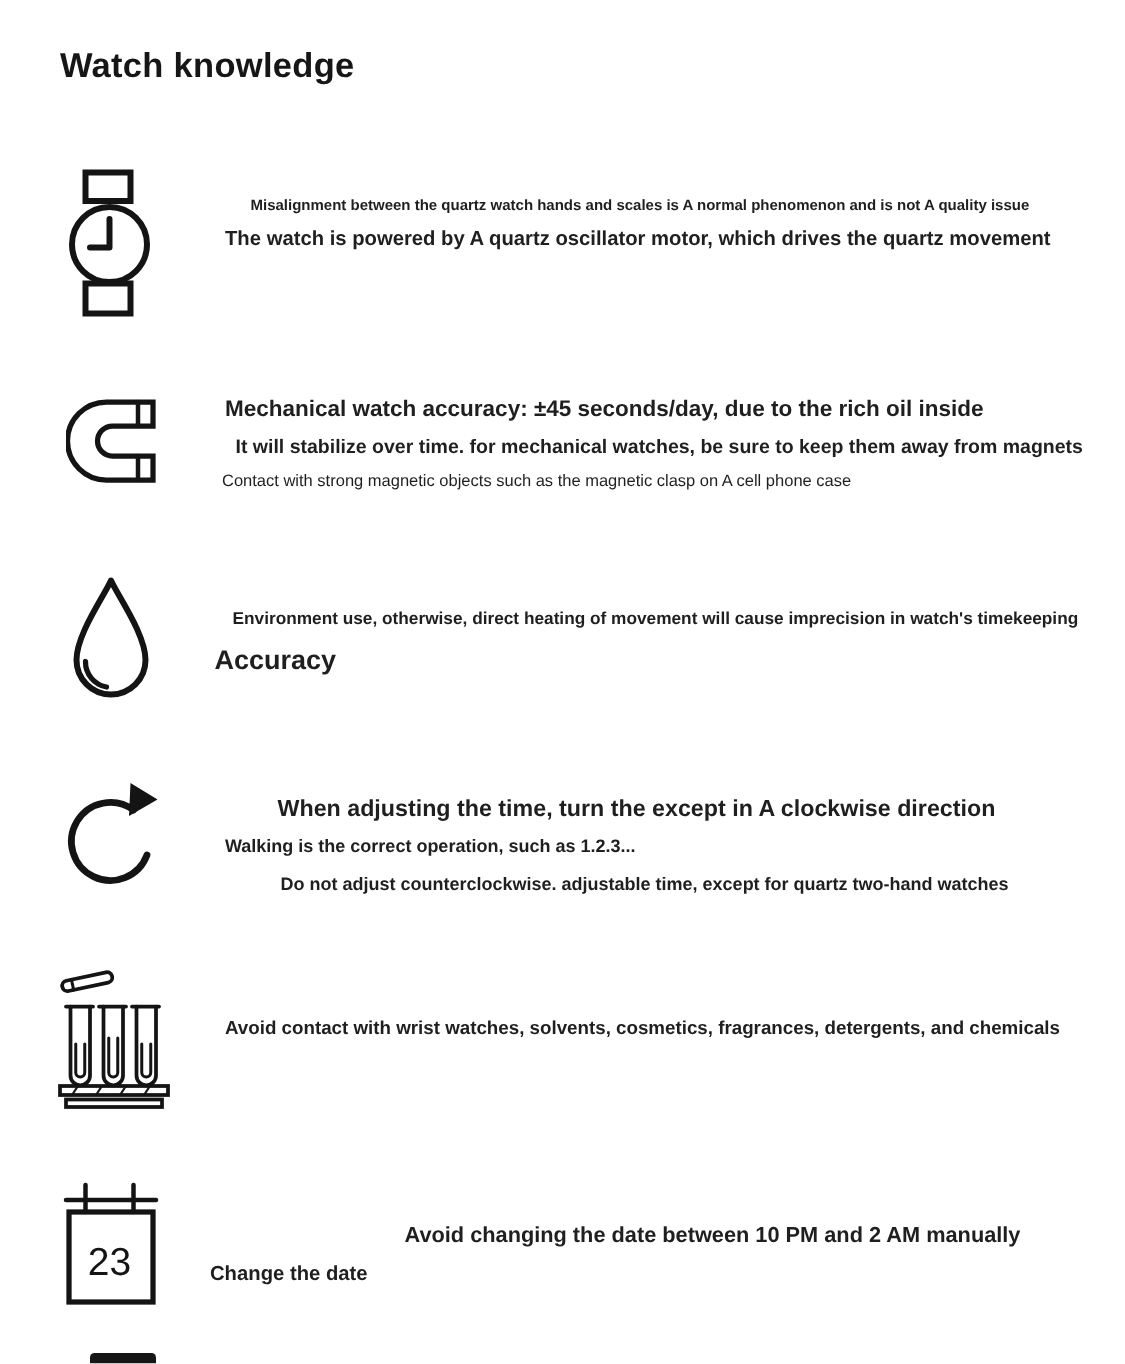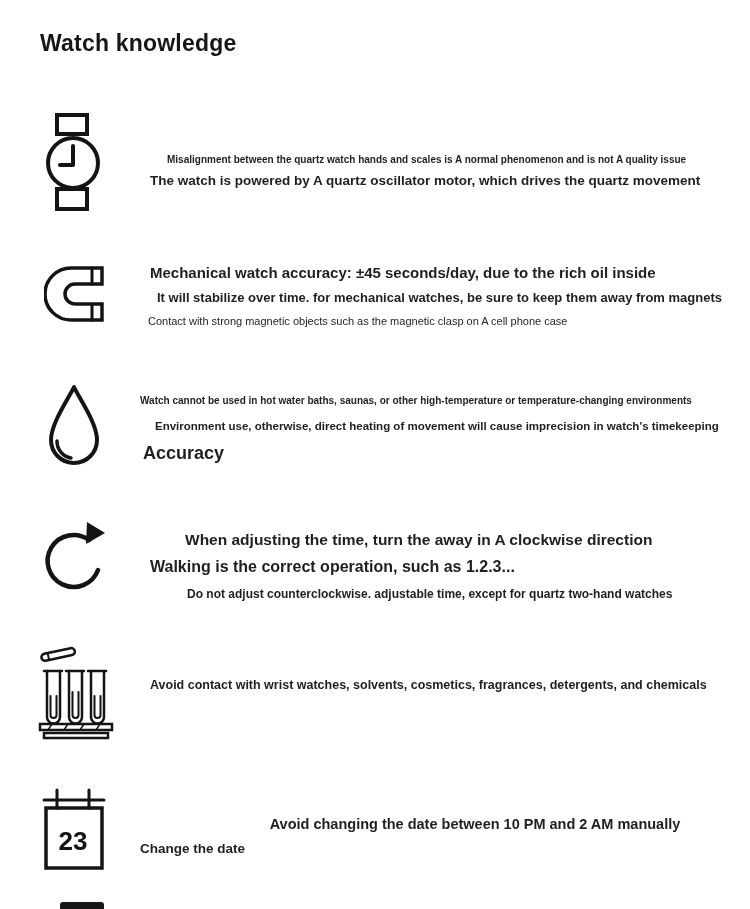--- a/index.html
+++ b/index.html
@@ -4,29 +4,29 @@
 <style>
   html,body { margin:0; padding:0; background:#ffffff; }
   .page {
     position:relative; width:750px; height:909px; background:#fff;
     font-family:"Liberation Sans", sans-serif; color:#1b1b1b; overflow:hidden;
   }
   .title {
     position:absolute; left:40px; top:30px;
     font-size:23px; font-weight:700; letter-spacing:.2px; color:#161616;
   }
-  .icon { position:absolute;font-weight:bold; }
+  .icon { position:absolute; }
   .icon svg { display:block; }
   .stroke { fill:none; stroke:#141414; stroke-linecap:round; }
   .txt { position:absolute; left:115px; width:635px; }
   .line { white-space:nowrap; color:#1f1f1f; line-height:1.25; }
 
   
   .i1 { left:44px; top:112px; }
-  .t1 { top:154px; }
+  .t1 { top:132px; }
   .t1 .l1 { margin-left:52px; font-size:10px;   font-weight:700; }
   .t1 .l2 { margin-left:35px; font-size:13.5px; font-weight:700; margin-top:6px; }
 
   
   .i2 { left:44px; top:263px; }
   .t2 { top:264px; }
   .t2 .l1 { margin-left:35px; font-size:15px;  font-weight:700; }
   .t2 .l2 { margin-left:42px; font-size:13px;  font-weight:700; margin-top:7px; }
   .t2 .l3 { margin-left:33px; font-size:11px;  font-weight:400; margin-top:9px; }
 
@@ -34,21 +34,21 @@
   .i3 { left:42px; top:383px; }
   .t3 { top:395px; }
   .t3 .l1 { margin-left:25px; font-size:10px;   font-weight:700; }
   .t3 .l2 { margin-left:40px; font-size:11.5px; font-weight:600; margin-top:11px; }
   .t3 .l3 { margin-left:28px; font-size:18px;   font-weight:700; margin-top:9px; }
 
   
   .i4 { left:42px; top:519px; }
   .t4 { top:530px; }
   .t4 .l1 { margin-left:70px; font-size:15.5px; font-weight:700; }
-  .t4 .l2 { margin-left:35px; font-size:16px; font-weight:700; margin-top:8px; }
+  .t4 .l2 { margin-left:35px; font-size:12px; font-weight:700; margin-top:8px; }
   .t4 .l3 { margin-left:28px; font-size:12px;   font-weight:600; margin-top:10px;padding-left:44px; }
 
   
   .i5 { left:38px; top:644px; }
   .t5 { top:678px; }
   .t5 .l1 { margin-left:35px; font-size:12.5px; font-weight:700; }
   .t5 .l2 { margin-left:25px; font-size:21px;   font-weight:700; margin-top:9px; }
 
   
   .i6 { left:42px; top:788px; }
@@ -94,33 +94,32 @@
     <div class="line l3">Contact with strong magnetic objects such as the magnetic clasp on A cell phone case</div>
   </div>
 
   <div class="icon i3">
     <svg width="64" height="88" viewBox="0 0 64 88">
       <path class="stroke" stroke-linejoin="round" stroke-width="4" d="M32 4 C 27 15 9 40 9 57 A 23 23 0 0 0 55 57 C 55 40 37 15 32 4 Z"></path>
       <path class="stroke" stroke-width="3.5" d="M15 58 A 17 17 0 0 0 29 75"></path>
     </svg>
   </div>
   <div class="txt t3">
-    <div class="line l1">Watch cannot be used in hot water baths, saunas, or other high-temperature or temperature-changing environments</div>
     <div class="line l2">Environment use, otherwise, direct heating of movement will cause imprecision in watch's timekeeping</div>
     <div class="line l3">Accuracy</div>
   </div>
 
   <div class="icon i4">
     <svg width="68" height="76" viewBox="0 0 68 76">
       <path class="stroke" stroke-width="4.5" d="M47 21 A 26 26 0 1 0 56 51"></path>
       <polygon points="45,3 63,14 44,25" fill="#141414"></polygon>
     </svg>
   </div>
   <div class="txt t4">
-    <div class="line l1">When adjusting the time, turn the away in A clockwise direction</div>
+    <div class="line l1">When adjusting the time, turn the except in A clockwise direction</div>
     <div class="line l2">Walking is the correct operation, such as 1.2.3...</div>
     <div class="line l3">Do not adjust counterclockwise. adjustable time, except for quartz two-hand watches</div>
   </div>
 
   <div class="icon i5">
     <svg width="76" height="96" viewBox="0 0 76 96">
       <g transform="rotate(-12 6 16)">
         <rect class="stroke" x="4" y="10" width="34" height="7" rx="3.5" stroke-width="2.5"></rect>
         <line class="stroke" x1="11" y1="10" x2="11" y2="17" stroke-width="2"></line>
       </g>

